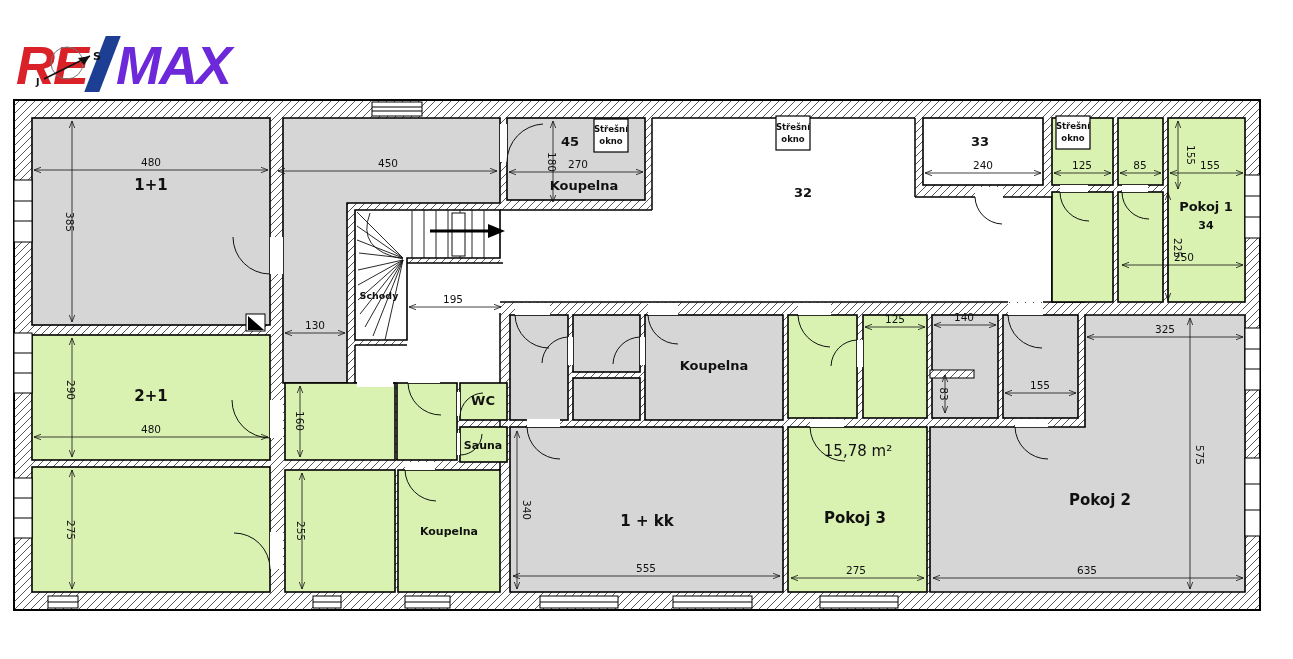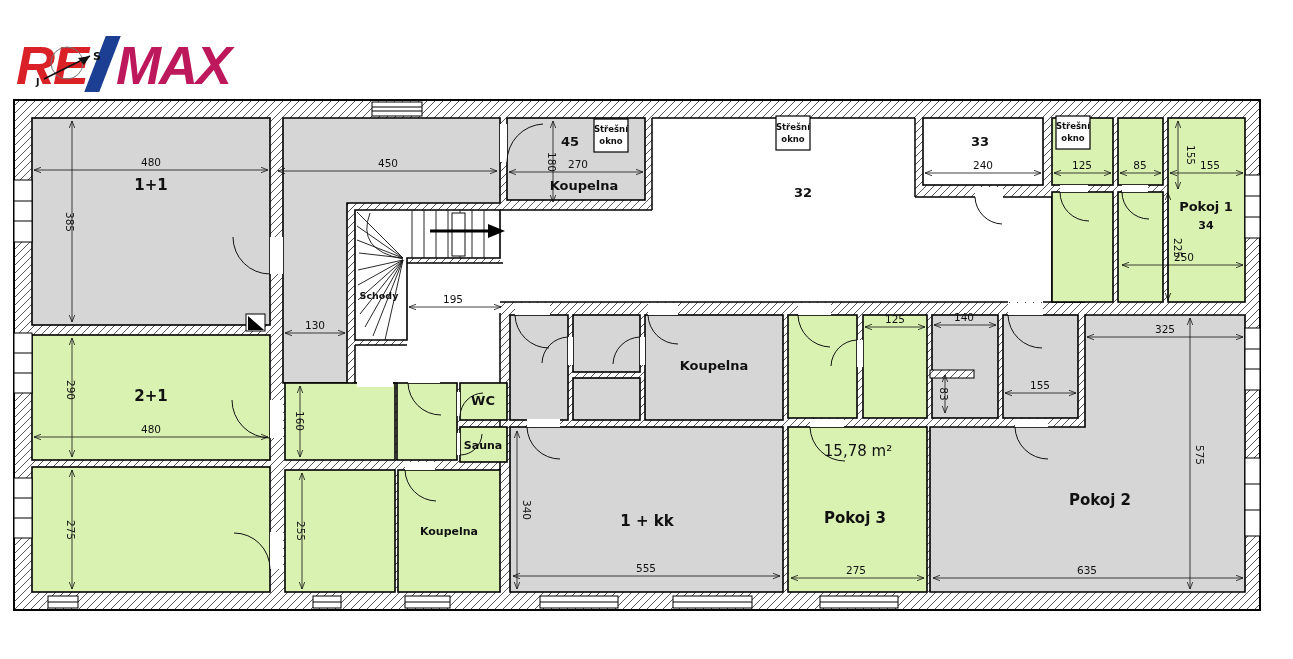--- a/index.html
+++ b/index.html
@@ -19,21 +19,21 @@
   .rw{font-size:8.5px;font-weight:bold;}
 </style>
 </head>
 <body>
 
 <div id="stage">
 
   <div class="logo">
     <span class="re" style="color:#da2128;">RE</span>
     <span class="slash" style="background:#1c3f94;"></span>
-    <span class="max" style="color:#be185d;">MAX</span>
+    <span class="max" style="color:#6d28d9;">MAX</span>
   </div>
 
   <svg width="1293" height="659" viewBox="0 0 1293 659" style="position:absolute;left:0;top:0;z-index:3;">
     <defs>
       <pattern id="hatch" patternUnits="userSpaceOnUse" width="8" height="8">
         <rect width="8" height="8" fill="#ffffff"></rect>
         <path d="M-2,10 L10,-2 M-2,2 L2,-2 M6,10 L10,6" stroke="#444" stroke-width="0.9"></path>
       </pattern>
       <marker id="ar" markerWidth="11" markerHeight="9" refX="9" refY="4.5" orient="auto-start-reverse">
         <path d="M0,1 L9,4.5 L0,8" fill="none" stroke="#111" stroke-width="1"></path>

